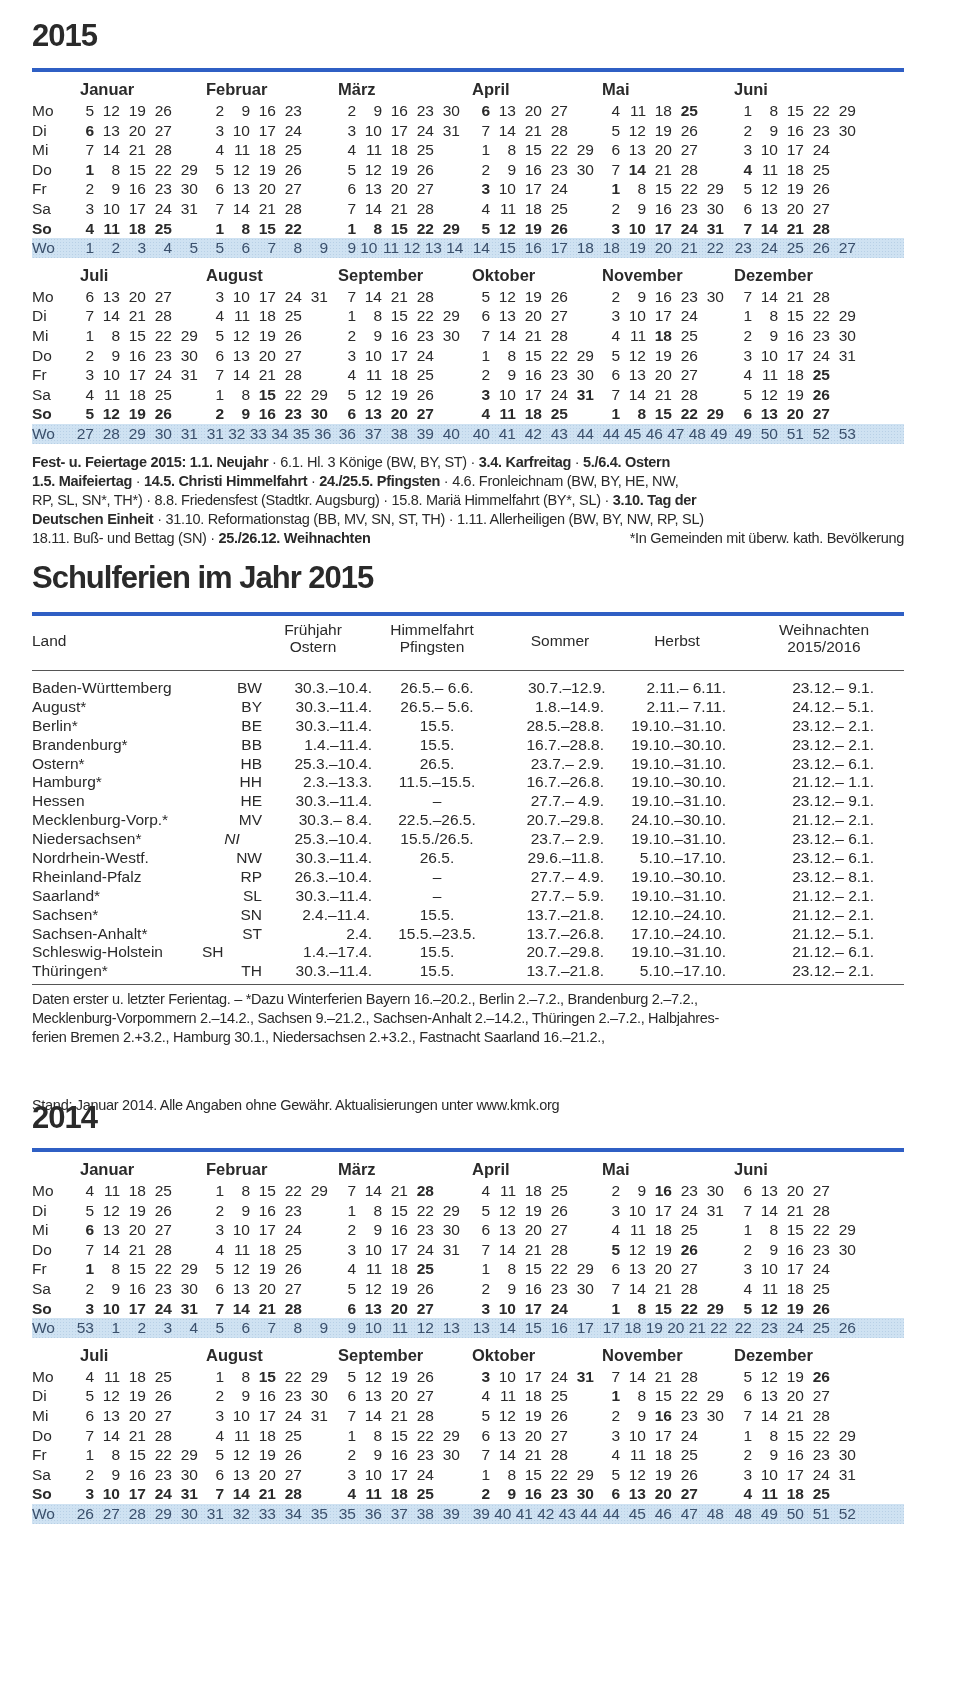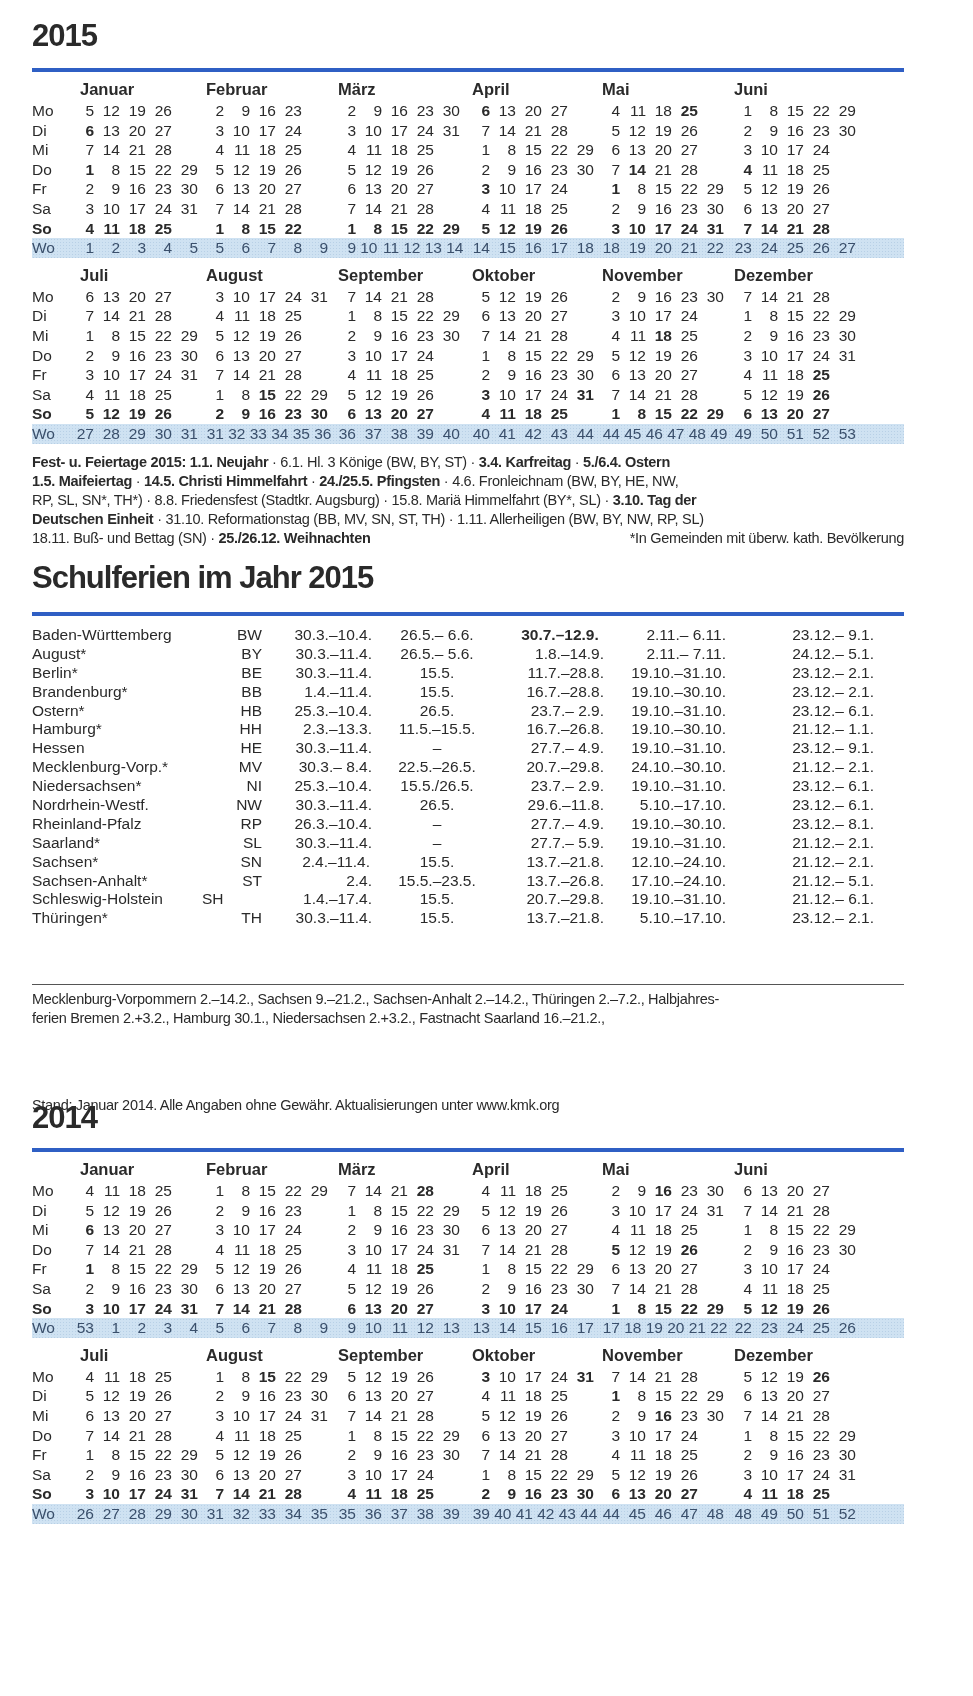--- a/index.html
+++ b/index.html
@@ -530,45 +530,53 @@
         <span class="cell num" style="width: 20px; left: 804px;">53</span>
       </div>
     </div>
   </div>
 
 <div class="holidays" id="holidays" style="top:453px"><b>Fest- u. Feiertage 2015: 1.1. Neujahr</b> · 6.1. Hl. 3 Könige (BW, BY, ST) · <b>3.4. Karfreitag</b> · <b>5./6.4. Ostern</b><br><b>1.5. Maifeiertag</b> · <b>14.5. Christi Himmelfahrt</b> · <b>24./25.5. Pfingsten</b> · 4.6. Fronleichnam (BW, BY, HE, NW,<br>RP, SL, SN*, TH*) · 8.8. Friedensfest (Stadtkr. Augsburg) · 15.8. Mariä Himmelfahrt (BY*, SL) · <b>3.10. Tag der</b><br><b>Deutschen Einheit</b> · 31.10. Reformationstag (BB, MV, SN, ST, TH) · 1.11. Allerheiligen (BW, BY, NW, RP, SL)<br>18.11. Buß- und Bettag (SN) · <b>25./26.12. Weihnachten</b><span style="float:right">*In Gemeinden mit überw. kath. Bevölkerung</span></div>
 
 <div class="sf-title" style="top:560px">Schulferien im Jahr 2015</div>
 <div class="rule" style="top:612px"></div>
 <div class="sf-table" id="sftable" style="top:618px">
+  <div class="sf-head">
+    <span style="left:0;top:14px;text-align:left">Land</span>
+    <span style="left:226px;width:110px;top:3px"><span style="position:static">Frühjahr</span><br><span style="position:static">Ostern</span></span>
+    <span style="left:340px;width:120px;top:3px"><span style="position:static">Himmelfahrt</span><br><span style="position:static">Pfingsten</span></span>
+    <span style="left:478px;width:100px;top:14px">Sommer</span>
+    <span style="left:590px;width:110px;top:14px">Herbst</span>
+    <span style="left:712px;width:160px;top:3px"><span style="position:static">Weihnachten</span><br><span style="position:static">2015/2016</span></span>
+  </div>
   <div id="sfrows" style="padding-top:8px">
       <div class="sf-row">
         <span style="left: 0px;">Baden-Württemberg</span>
         <span style="left: 170px; width: 60px; text-align: right;">BW</span>
         <span style="left: 236px; width: 104px; text-align: right;">30.3.–10.4.</span>
         <span style="left: 350px; width: 110px; text-align: center;">26.5.– 6.6.</span>
-        <span style="left: 480px; width: 96px; text-align: center; font-weight: bold;">30.7.–12.9.</span>
+        <span style="left: 496px; width: 96px; text-align: left;">30.7.–12.9.</span>
         <span style="left: 584px; width: 110px; text-align: right;">2.11.– 6.11.</span>
         <span style="left: 722px; width: 120px; text-align: right;">23.12.– 9.1.</span>
       </div>
       <div class="sf-row">
         <span style="left: 0px;">August*</span>
         <span style="left: 170px; width: 60px; text-align: right;">BY</span>
         <span style="left: 236px; width: 104px; text-align: right;">30.3.–11.4.</span>
         <span style="left: 350px; width: 110px; text-align: center;">26.5.– 5.6.</span>
         <span style="left: 476px; width: 96px; text-align: right;">1.8.–14.9.</span>
         <span style="left: 584px; width: 110px; text-align: right;">2.11.– 7.11.</span>
         <span style="left: 722px; width: 120px; text-align: right;">24.12.– 5.1.</span>
       </div>
       <div class="sf-row">
         <span style="left: 0px;">Berlin*</span>
         <span style="left: 170px; width: 60px; text-align: right;">BE</span>
         <span style="left: 236px; width: 104px; text-align: right;">30.3.–11.4.</span>
         <span style="left: 350px; width: 110px; text-align: center;">15.5.</span>
-        <span style="left: 476px; width: 96px; text-align: right;">11.7.–28.8.</span>
+        <span style="left: 476px; width: 96px; text-align: right;">28.5.–28.8.</span>
         <span style="left: 584px; width: 110px; text-align: right;">19.10.–31.10.</span>
         <span style="left: 722px; width: 120px; text-align: right;">23.12.– 2.1.</span>
       </div>
       <div class="sf-row">
         <span style="left: 0px;">Brandenburg*</span>
         <span style="left: 170px; width: 60px; text-align: right;">BB</span>
         <span style="left: 236px; width: 104px; text-align: right;">1.4.–11.4.</span>
         <span style="left: 350px; width: 110px; text-align: center;">15.5.</span>
         <span style="left: 476px; width: 96px; text-align: right;">16.7.–28.8.</span>
         <span style="left: 584px; width: 110px; text-align: right;">19.10.–30.10.</span>
@@ -605,21 +613,21 @@
         <span style="left: 0px;">Mecklenburg-Vorp.*</span>
         <span style="left: 170px; width: 60px; text-align: right;">MV</span>
         <span style="left: 236px; width: 104px; text-align: right;">30.3.– 8.4.</span>
         <span style="left: 350px; width: 110px; text-align: center;">22.5.–26.5.</span>
         <span style="left: 476px; width: 96px; text-align: right;">20.7.–29.8.</span>
         <span style="left: 584px; width: 110px; text-align: right;">24.10.–30.10.</span>
         <span style="left: 722px; width: 120px; text-align: right;">21.12.– 2.1.</span>
       </div>
       <div class="sf-row">
         <span style="left: 0px;">Niedersachsen*</span>
-        <span style="left: 170px; width: 60px; text-align: right;">NI</span>
+        <span style="left: 170px; width: 60px; text-align: center; font-style: italic;">NI</span>
         <span style="left: 236px; width: 104px; text-align: right;">25.3.–10.4.</span>
         <span style="left: 350px; width: 110px; text-align: center;">15.5./26.5.</span>
         <span style="left: 476px; width: 96px; text-align: right;">23.7.– 2.9.</span>
         <span style="left: 584px; width: 110px; text-align: right;">19.10.–31.10.</span>
         <span style="left: 722px; width: 120px; text-align: right;">23.12.– 6.1.</span>
       </div>
       <div class="sf-row">
         <span style="left: 0px;">Nordrhein-Westf.</span>
         <span style="left: 170px; width: 60px; text-align: right;">NW</span>
         <span style="left: 236px; width: 104px; text-align: right;">30.3.–11.4.</span>
@@ -680,20 +688,21 @@
         <span style="left: 350px; width: 110px; text-align: center;">15.5.</span>
         <span style="left: 476px; width: 96px; text-align: right;">13.7.–21.8.</span>
         <span style="left: 584px; width: 110px; text-align: right;">5.10.–17.10.</span>
         <span style="left: 722px; width: 120px; text-align: right;">23.12.– 2.1.</span>
       </div>
     </div>
 </div>
 <div class="sf-bottom" style="top:984px"></div>
 
 <div class="notes" style="top:990px">
+  <div>Daten erster u. letzter Ferientag. – *Dazu Winterferien Bayern 16.–20.2., Berlin 2.–7.2., Brandenburg 2.–7.2.,</div>
   <div>Mecklenburg-Vorpommern 2.–14.2., Sachsen 9.–21.2., Sachsen-Anhalt 2.–14.2., Thüringen 2.–7.2., Halbjahres-</div>
   <div>ferien Bremen 2.+3.2., Hamburg 30.1., Niedersachsen 2.+3.2., Fastnacht Saarland 16.–21.2.,</div>
 </div>
 <div class="notes" style="top:1096px">Stand: Januar 2014.  Alle Angaben ohne Gewähr.  Aktualisierungen unter www.kmk.org</div>
 
 <div class="year-title" style="top:1100px">2014</div>
 <div class="rule" style="top:1148px"></div>
 <div class="cal" id="cal2016" style="top:1160px">
     <div class="half">
       <div class="month-heads">

